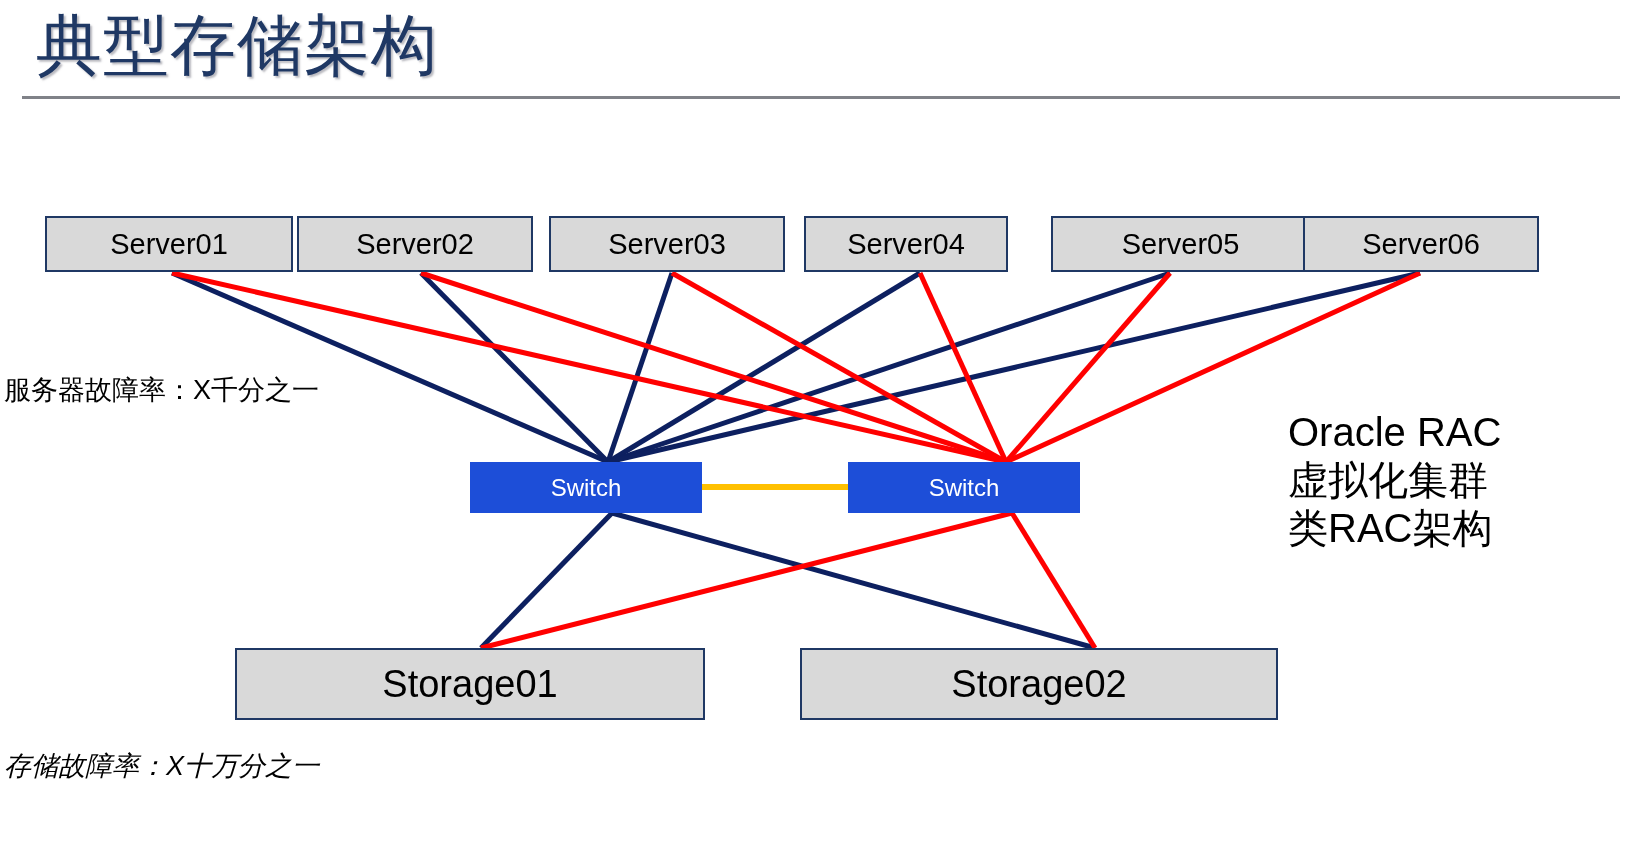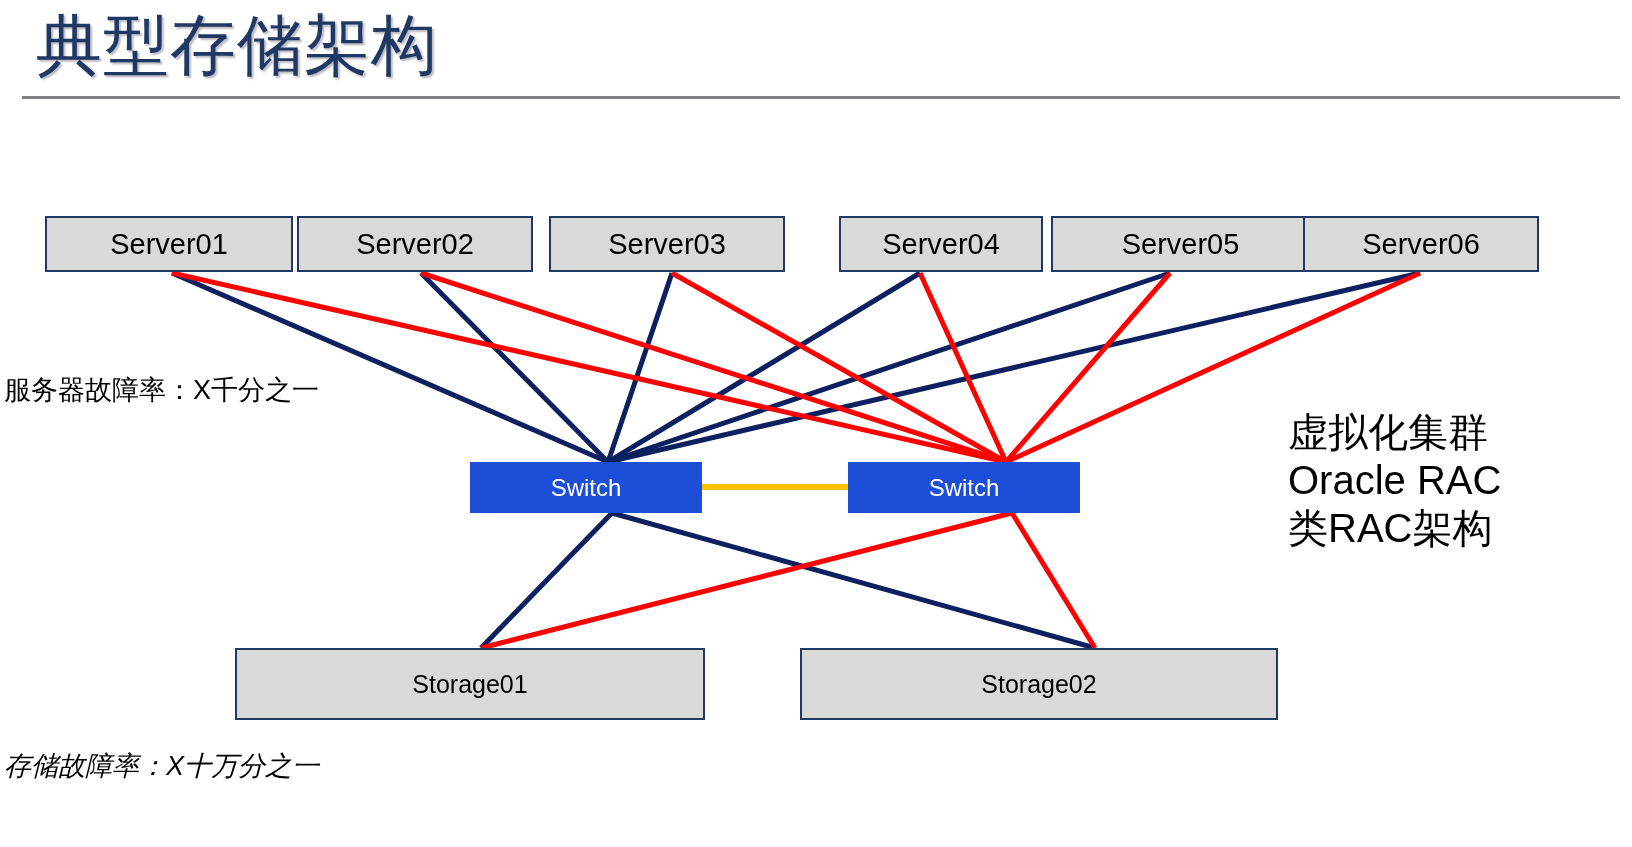--- a/index.html
+++ b/index.html
@@ -62,21 +62,21 @@
   .node.server {
     background: #d9d9d9;
     border: 2px solid #1f3864;
     font-size: 29px;
     color: #000000;
     height: 56px;
   }
   .node.storage {
     background: #d9d9d9;
     border: 2px solid #1f3864;
-    font-size: 25px;
+    font-size: 38px;
     color: #000000;
     height: 72px;
     align-items: center;
   }
   .node.switch {
     background: #1d4ed8;
     border: none;
     font-size: 24px;
     color: #ffffff;
     height: 51px;
@@ -131,21 +131,21 @@
   <div id="nodes-layer">
       <div class="node server" style="left: 45px; top: 216px; width: 248px; height: 56px;">
         <span>Server01</span>
       </div>
       <div class="node server" style="left: 297px; top: 216px; width: 236px; height: 56px; justify-content: center;">
         <span>Server02</span>
       </div>
       <div class="node server" style="left: 549px; top: 216px; width: 236px; height: 56px;">
         <span>Server03</span>
       </div>
-      <div class="node server" style="left: 839px; top: 216px; width: 204px; height: 56px; align-items: center;">
+      <div class="node server" style="left: 804px; top: 216px; width: 204px; height: 56px; align-items: center;">
         <span>Server04</span>
       </div>
       <div class="node server" style="left: 1051px; top: 216px; width: 259px; height: 56px;">
         <span>Server05</span>
       </div>
       <div class="node server" style="left: 1303px; top: 216px; width: 236px; height: 56px;">
         <span>Server06</span>
       </div>
       <div class="node switch" style="left: 470px; top: 462px; width: 232px; height: 51px;">
         <span>Switch</span>
@@ -159,18 +159,18 @@
       <div class="node storage" style="left: 800px; top: 648px; width: 478px; height: 72px;">
         <span>Storage02</span>
       </div>
     </div>
 
   <div class="annotation" style="left:4px; top:372px;">服务器故障率：X千分之一</div>
 
   <div class="annotation" style="left:4px; top:748px;font-style:italic;">存储故障率：X十万分之一</div>
 
   <div id="cluster-note">
+    <div>Oracle RAC</div>
     <div>虚拟化集群</div>
-    <div>Oracle RAC</div>
     <div>类RAC架构</div>
   </div>
 
 </div>
 
 </body></html>

